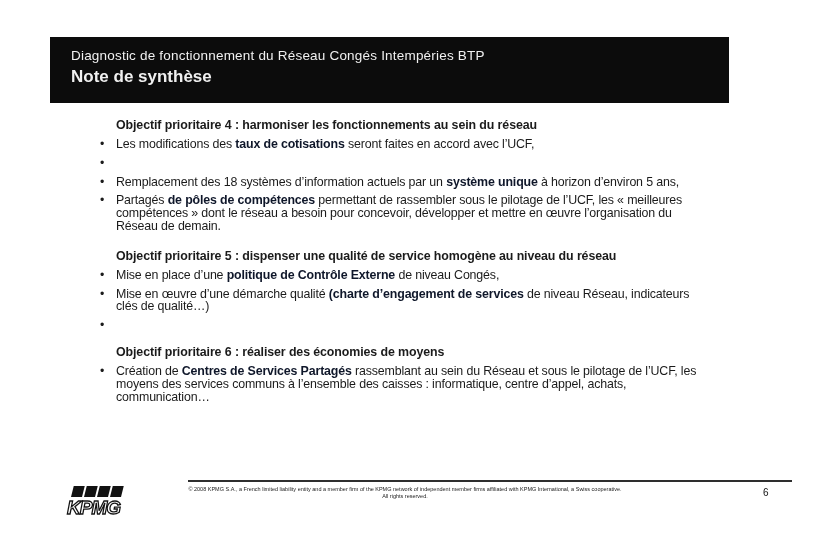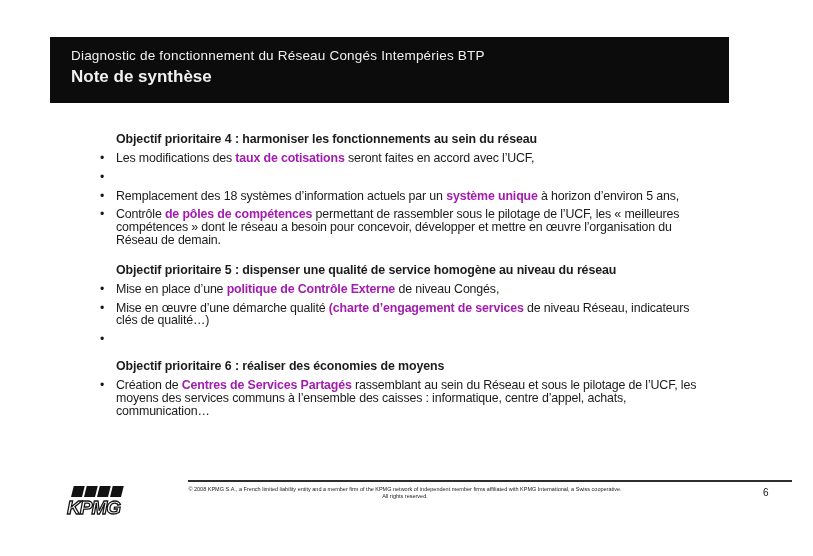--- a/index.html
+++ b/index.html
@@ -11,25 +11,25 @@
   .header {
     position:absolute; left:50px; top:37px; width:679px; height:66px;
     background:#0c0c0c; box-sizing:border-box; padding:10px 10px 0 21px;
     color:#f0f0f0;
   }
   .header-subtitle { font-size:13.5px; line-height:17px; font-weight:400; letter-spacing:0.2px; white-space:nowrap; }
   .header-title    { font-size:17px;  line-height:20px; font-weight:700; margin-top:3px; white-space:nowrap; }
 
   
   .body { position:absolute; left:100px; top:119px; width:614px; }
-  .section-heading { font-weight:700; font-size:12.4px; line-height:13px; margin:14px 0 6px 16px; letter-spacing:-0.1px; }
+  .section-heading { font-weight:700; font-size:12.4px; line-height:13px; margin:0 0 6px 16px; letter-spacing:-0.1px; }
   .bullet-item { display:flex; margin-bottom:6px; }
   .bullet-dot  { flex:0 0 16px; width:16px; font-size:12.4px; line-height:12.8px; }
   .bullet-text { font-size:12.4px; line-height:12.8px; letter-spacing:-0.15px; max-width:598px; }
-  .bullet-text b { font-weight:700; color:#a21caf; }
+  .bullet-text b { font-weight:700; color:#0f172a; }
   .section:nth-child(2) { margin-top:17px; }
   .section:nth-child(3) { margin-top:14px; }
 
   
   .footer-rule { position:absolute; left:188px; top:480px; width:604px; height:2px; background:#2e2e2e; }
   .kpmg-logo   { position:absolute; left:66px; top:485px; width:60px; height:34px; }
   .copyright   { position:absolute; left:135px; top:486px; width:540px; text-align:center;
                  font-size:5.5px; line-height:7px; color:#222; }
   .page-number { position:absolute; left:763px; top:487px; font-size:10px; color:#111; }
 </style>
@@ -52,21 +52,21 @@
         </div>
         <div class="bullet-item">
           <span class="bullet-dot">•</span>
         </div>
         <div class="bullet-item">
           <span class="bullet-dot">•</span>
           <span class="bullet-text"><span>Remplacement des 18 systèmes d’information actuels par un </span><b>système unique</b><span> à horizon d’environ 5 ans,</span></span>
         </div>
         <div class="bullet-item">
           <span class="bullet-dot">•</span>
-          <span class="bullet-text"><span>Contrôle </span><b>de pôles de compétences</b><span> permettant de rassembler sous le pilotage de l’UCF, les « meilleures compétences » dont le réseau a besoin pour concevoir, développer et mettre en œuvre l’organisation du Réseau de demain.</span></span>
+          <span class="bullet-text"><span>Partagés </span><b>de pôles de compétences</b><span> permettant de rassembler sous le pilotage de l’UCF, les « meilleures compétences » dont le réseau a besoin pour concevoir, développer et mettre en œuvre l’organisation du Réseau de demain.</span></span>
         </div>
       </div>
       <div class="section">
         <div class="section-heading">Objectif prioritaire 5 : dispenser une qualité de service homogène au niveau du réseau</div>
         <div class="bullet-item">
           <span class="bullet-dot">•</span>
           <span class="bullet-text"><span>Mise en place d’une </span><b>politique de Contrôle Externe</b><span> de niveau Congés,</span></span>
         </div>
         <div class="bullet-item">
           <span class="bullet-dot">•</span>

